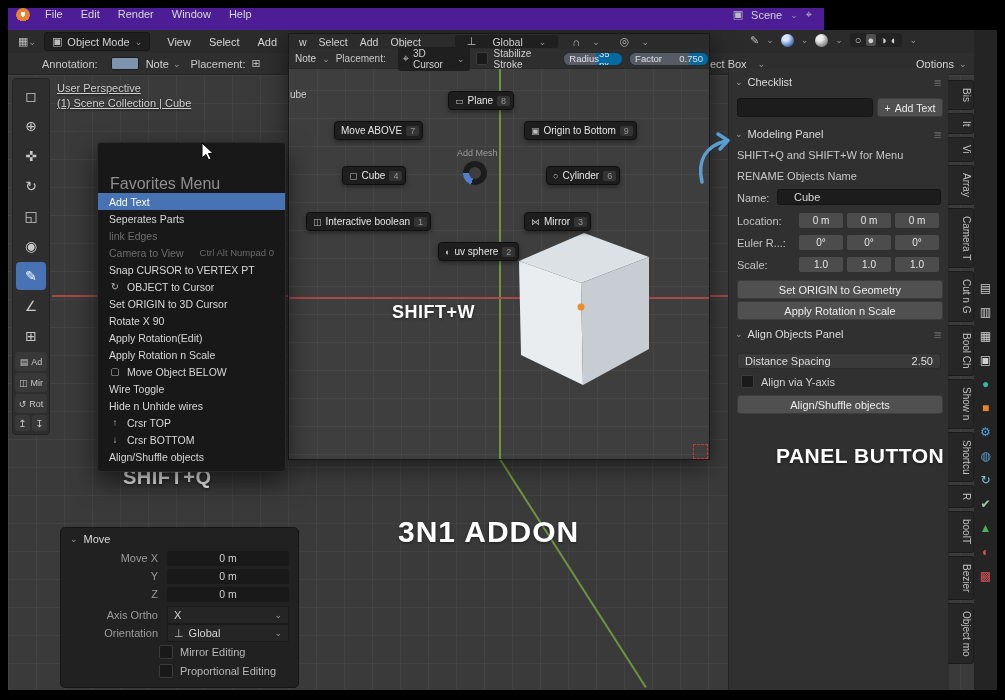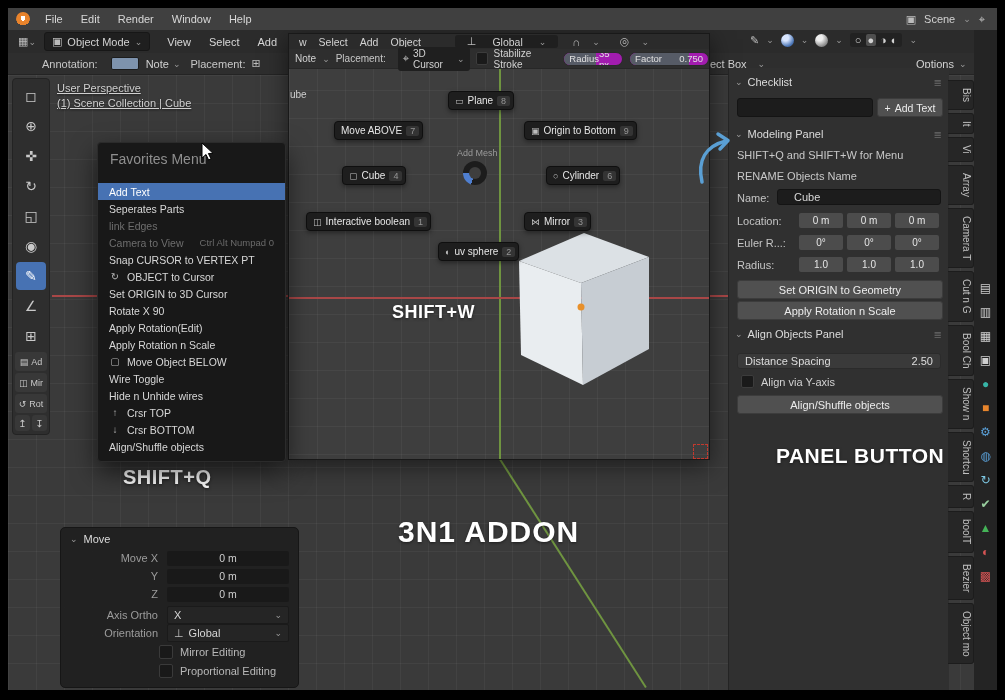--- a/index.html
+++ b/index.html
@@ -1,20 +1,20 @@
 <!DOCTYPE html>
 <html><head>
 <meta charset="utf-8">
 <style>
   html,body{margin:0;padding:0;background:#000;}
   .frame{position:relative;width:1005px;height:700px;background:#000;overflow:hidden;
          font-family:"Liberation Sans","DejaVu Sans",sans-serif;color:#d2d2d2;font-size:11px;}
   .abs{position:absolute;}
   
-  .topbar{left:8px;top:8px;width:989px;height:22px;background:#404040;display:flex;align-items:center;z-index:10;}
+  .topbar{left:8px;top:8px;width:816px;height:22px;background:#4c1d95;display:flex;align-items:flex-start;z-index:10;}
   .logo{width:14px;height:14px;margin:0 6px 0 8px;border-radius:50%;
         background:radial-gradient(circle at 50% 45%, #fff 0 2.5px, #e8832c 2.5px 7px, transparent 7px);}
   .menu-item{padding:0 9px;color:#d8d8d8;}
   .ws-tabs{display:flex;margin-left:10px;}
   .ws-tab{padding:3px 9px;color:#b4b4b4;border-radius:4px 4px 0 0;white-space:nowrap;}
   .ws-tab.active{background:#414141;color:#f2f2f2;}
   .topbar-right{margin-left:auto;display:flex;align-items:center;gap:8px;padding-right:12px;}
   .tiny-icon{color:#bcbcbc;font-size:11px;}
   .chev{color:#9a9a9a;font-size:9px;}
   
@@ -58,39 +58,39 @@
                      linear-gradient(90deg, rgba(255,255,255,.04) 1px, transparent 1px);
     background-size:28px 28px;}
   .ov-h1{position:absolute;left:0;top:0;width:100%;height:15px;background:#2b2b2b;display:flex;
          align-items:center;font-size:10.5px;box-sizing:border-box;padding-left:4px;}
   .ov-h1 span{padding:0 6px;}
   .ov-h2{position:absolute;left:0;top:15px;width:100%;height:20px;background:#2e2e2e;display:flex;
          align-items:center;font-size:10px;box-sizing:border-box;padding-left:6px;gap:6px;
          border-bottom:1px solid #272727;}
   .dd-pill{display:flex;align-items:center;gap:4px;background:#1f1f1f;border-radius:3px;padding:1px 5px;}
   .checkbox{width:11px;height:11px;background:#1a1a1a;border:1px solid #3c3c3c;border-radius:2px;display:inline-block;}
-  .ov-slider{position:relative;height:14px;border-radius:7px;background:#a21caf;border:1px solid #2a2a2a;
+  .ov-slider{position:relative;height:14px;border-radius:7px;background:#0369a1;border:1px solid #2a2a2a;
              overflow:hidden;display:flex;align-items:center;justify-content:space-between;
              padding:0 5px;box-sizing:border-box;}
   .ov-slider .fill{position:absolute;left:0;top:0;bottom:0;background:#565b66;z-index:0;}
   .ov-slider span{position:relative;z-index:1;font-size:9.5px;color:#e0e0e0;}
   .pie-btn{position:absolute;height:17px;background:#1e1e1e;border:1px solid #0f0f0f;border-radius:4px;
            display:flex;align-items:center;padding:0 3px 0 6px;gap:4px;color:#e6e6e6;font-size:10px;
            white-space:nowrap;z-index:3;box-shadow:0 2px 5px rgba(0,0,0,.4);}
   .pie-icon{font-size:9px;color:#bdbdbd;}
   .pie-icon:empty{display:none;}
   .pie-key{background:#343434;color:#969696;border-radius:2px;padding:0 4px;font-size:9px;}
   .pie-circle{position:absolute;width:24px;height:24px;border-radius:50%;z-index:3;
               background:conic-gradient(from 200deg, #4f7fd0 0 70deg, #1c1c1c 70deg 360deg);}
   .pie-circle::after{content:"";position:absolute;inset:6px;border-radius:50%;background:#3e3e3e;}
   .dashed-sq{position:absolute;width:13px;height:13px;border:1.5px dashed #c2392e;z-index:3;}
   
   .favmenu{left:97px;top:142px;width:187px;background:#181818;border:1px solid #2b2b2b;border-radius:4px;
            box-shadow:0 10px 26px rgba(0,0,0,.6);z-index:12;padding:3px 0 6px;}
-  .fav-title{font-size:14px;color:#8f8f8f;padding:5px 12px 16px;}
+  .fav-title{font-size:16px;color:#8f8f8f;padding:5px 12px 0;margin-top:24px;}
   .fav-item{display:flex;align-items:center;height:17px;padding:0 11px;font-size:10.5px;color:#d8d8d8;gap:6px;}
   .fav-item.hl{background:#4772b3;color:#fff;}
   .fav-item.dis{color:#6e6e6e;}
   .fav-icon{width:12px;font-size:10px;color:#b5b5b5;text-align:center;}
   .fav-icon:empty{display:none;}
   .fav-sc{margin-left:auto;font-size:9.5px;color:#6a6a6a;}
   
   .caption{font-weight:bold;color:#fff;letter-spacing:.5px;z-index:9;text-shadow:0 1px 3px rgba(0,0,0,.5);}
   
   .npanel{left:728px;top:68px;width:220px;height:622px;background:#303030;border-left:1px solid #242424;z-index:6;}
@@ -421,21 +421,21 @@
     <div class="plabel" style="left:8px;top:147px">Location:</div>
     <div class="valbox" style="left:70px;top:145px">0 m</div>
     <div class="valbox" style="left:118px;top:145px">0 m</div>
     <div class="valbox" style="left:166px;top:145px">0 m</div>
 
     <div class="plabel" style="left:8px;top:169px">Euler R...:</div>
     <div class="valbox" style="left:70px;top:167px">0°</div>
     <div class="valbox" style="left:118px;top:167px">0°</div>
     <div class="valbox" style="left:166px;top:167px">0°</div>
 
-    <div class="plabel" style="left:8px;top:191px">Radius:</div>
+    <div class="plabel" style="left:8px;top:191px">Scale:</div>
     <div class="valbox" style="left:70px;top:189px">1.0</div>
     <div class="valbox" style="left:118px;top:189px">1.0</div>
     <div class="valbox" style="left:166px;top:189px">1.0</div>
 
     <div class="btn abs" style="left:8px;top:212px;width:204px;height:17px">Set ORIGIN to Geometry</div>
     <div class="btn abs" style="left:8px;top:233px;width:204px;height:17px">Apply Rotation n Scale</div>
 
     <div class="sect" style="top:260px">
       <span class="chev">⌄</span>
       <span>Align Objects Panel</span>

